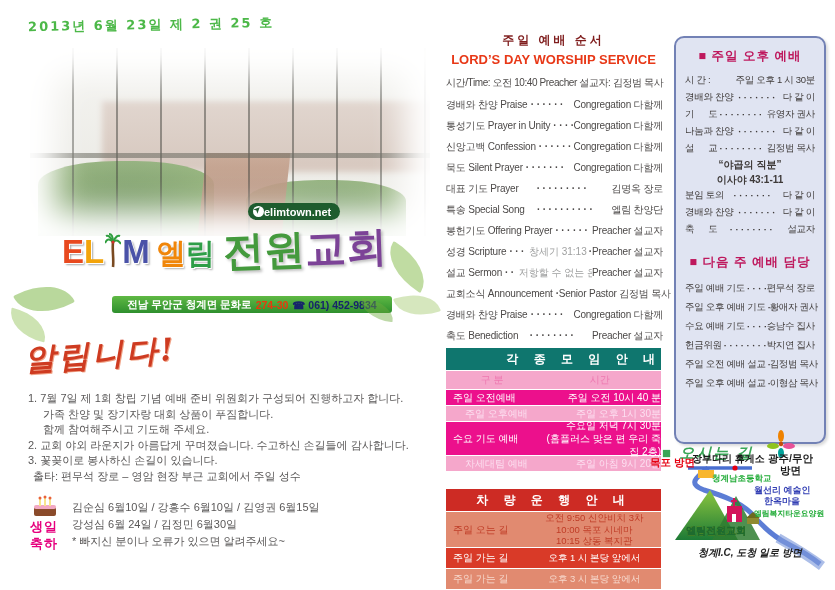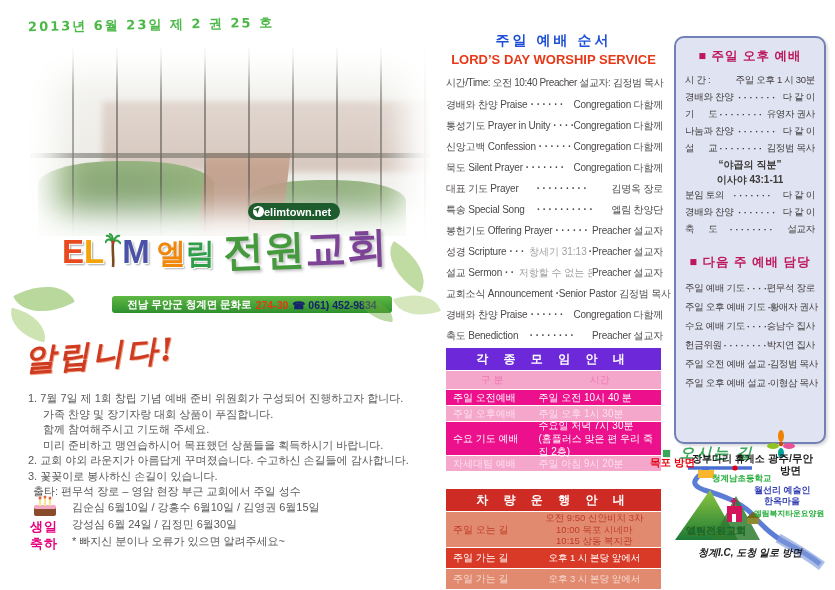--- a/index.html
+++ b/index.html
@@ -62,44 +62,44 @@
   .announce-list .ind{padding-left:15px;} .announce-list .ind2{padding-left:5px;}
 
   .cake{position:absolute;left:32px;top:494px;}
   .bday-label{position:absolute;left:30px;font-size:13px;font-weight:bold;color:#e6007e;letter-spacing:1px;}
   .bl1{top:518px;} .bl2{top:535px;}
   .bday-text{position:absolute;left:72px;width:360px;font-size:11px;color:#595757;white-space:nowrap;}
   .bt1{top:500px;} .bt2{top:517px;} .bt3{top:534px;}
 
   
   .mid-title{position:absolute;left:446px;top:32px;width:215px;text-align:center;
-    color:#1d4ed8;font-weight:bold;font-size:14px;letter-spacing:3px;}
+    color:#7f1d1d;font-weight:bold;font-size:12px;letter-spacing:3px;}
   .mid-sub{position:absolute;left:446px;top:52px;width:215px;text-align:center;
     color:#e83817;font-weight:bold;font-size:13px;}
   .mid-time{position:absolute;left:446px;top:76px;width:220px;font-size:10px;letter-spacing:-0.4px;
     color:#4c4948;white-space:nowrap;}
   .w-rows{position:absolute;left:446px;top:94px;width:217px;}
   .w-row{display:flex;align-items:center;height:21px;font-size:10px;letter-spacing:-0.2px;color:#4c4948;}
   .wl,.wr{white-space:nowrap;}
   .wm{flex:1;min-width:0;text-align:center;white-space:nowrap;overflow:hidden;padding:0 3px;}
   .wm .dots{letter-spacing:2.5px;font-weight:bold;}
   .wm .gray{color:#9fa0a0;letter-spacing:0;padding:0 2px;}
 
   .tbl{position:absolute;left:446px;width:215px;font-size:10px;}
   .tbl-title{height:22px;line-height:22px;text-align:center;color:#fff;font-weight:bold;
     letter-spacing:6px;font-size:12px;}
-  .meet .tbl-title{background:#6d28d9;}
+  .meet .tbl-title{background:#0f766e;text-align:right;}
   .m-sub{display:flex;height:18px;line-height:18px;background:#f5a7cb;color:#ee77b0;margin-top:1px;}
   .m-sub .c1{width:43%;text-align:center;} .m-sub .c2{flex:1;text-align:center;}
   .m-row{display:flex;align-items:center;margin-top:1px;height:15px;}
   .m-row.tall{height:33px;}
   .m-row.bright{background:#ec108c;color:#fff;}
-  .m-row.light{background:#f5a7cb;color:#fcdff0;}
+  .m-row.light{background:#f5a7cb;color:#fcdff0;padding-left:12px;}
   .m-label{width:43%;padding-left:7px;box-sizing:border-box;}
-  .m-time{flex:1;text-align:left;line-height:1.3;}
+  .m-time{flex:1;text-align:right;line-height:1.3;}
 
   .shu .tbl-title{background:#cd2b24;}
   .s-row{display:flex;align-items:center;margin-top:1px;height:20px;}
   .s-row.tall{height:35px;}
   .s-row.salmon{background:#e18a70;color:#bf3c26;}
   .s-row.red{background:#d93a28;color:#fff;}
   .s-row.salmon2{background:#e18a70;color:#f6d8cc;}
   .s-label{width:38%;padding-left:7px;box-sizing:border-box;}
   .s-time{flex:1;text-align:center;line-height:1.2;font-size:9.5px;}
 
@@ -174,21 +174,20 @@
   <div class="leaf leaf2"></div>
   <div class="leaf leaf3"></div>
   <div class="leaf leaf4"></div>
   <div class="leaf leaf5"></div>
 
   <div class="announce-title">알립니다!</div>
   <div class="announce-list">
     <div>1. 7월 7일 제 1회 창립 기념 예배 준비 위원회가 구성되어 진행하고자 합니다.</div>
     <div class="ind">가족 찬양 및 장기자랑 대회 상품이 푸짐합니다.</div>
     <div class="ind">함께 참여해주시고 기도해 주세요.</div>
-    <div class="ind">미리 준비하고 맹연습하시어 목표했던 상품들을 획득하시기 바랍니다.</div>
     <div>2. 교회 야외 라운지가 아름답게 꾸며졌습니다. 수고하신 손길들에 감사합니다.</div>
     <div>3. 꽃꽂이로 봉사하신 손길이 있습니다.</div>
     <div class="ind2">출타: 편무석 장로 – 영암 현장 부근 교회에서 주일 성수</div>
   </div>
 
   <svg class="cake" width="26" height="24" viewBox="0 0 26 24">
     <rect x="2" y="13" width="22" height="9" rx="2" fill="#8a4b2a"></rect>
     <rect x="2" y="11" width="22" height="4" rx="2" fill="#f2a9c4"></rect>
     <rect x="7" y="5" width="2" height="7" fill="#f8e58c"></rect>
     <rect x="12" y="4" width="2" height="8" fill="#f8e58c"></rect>

